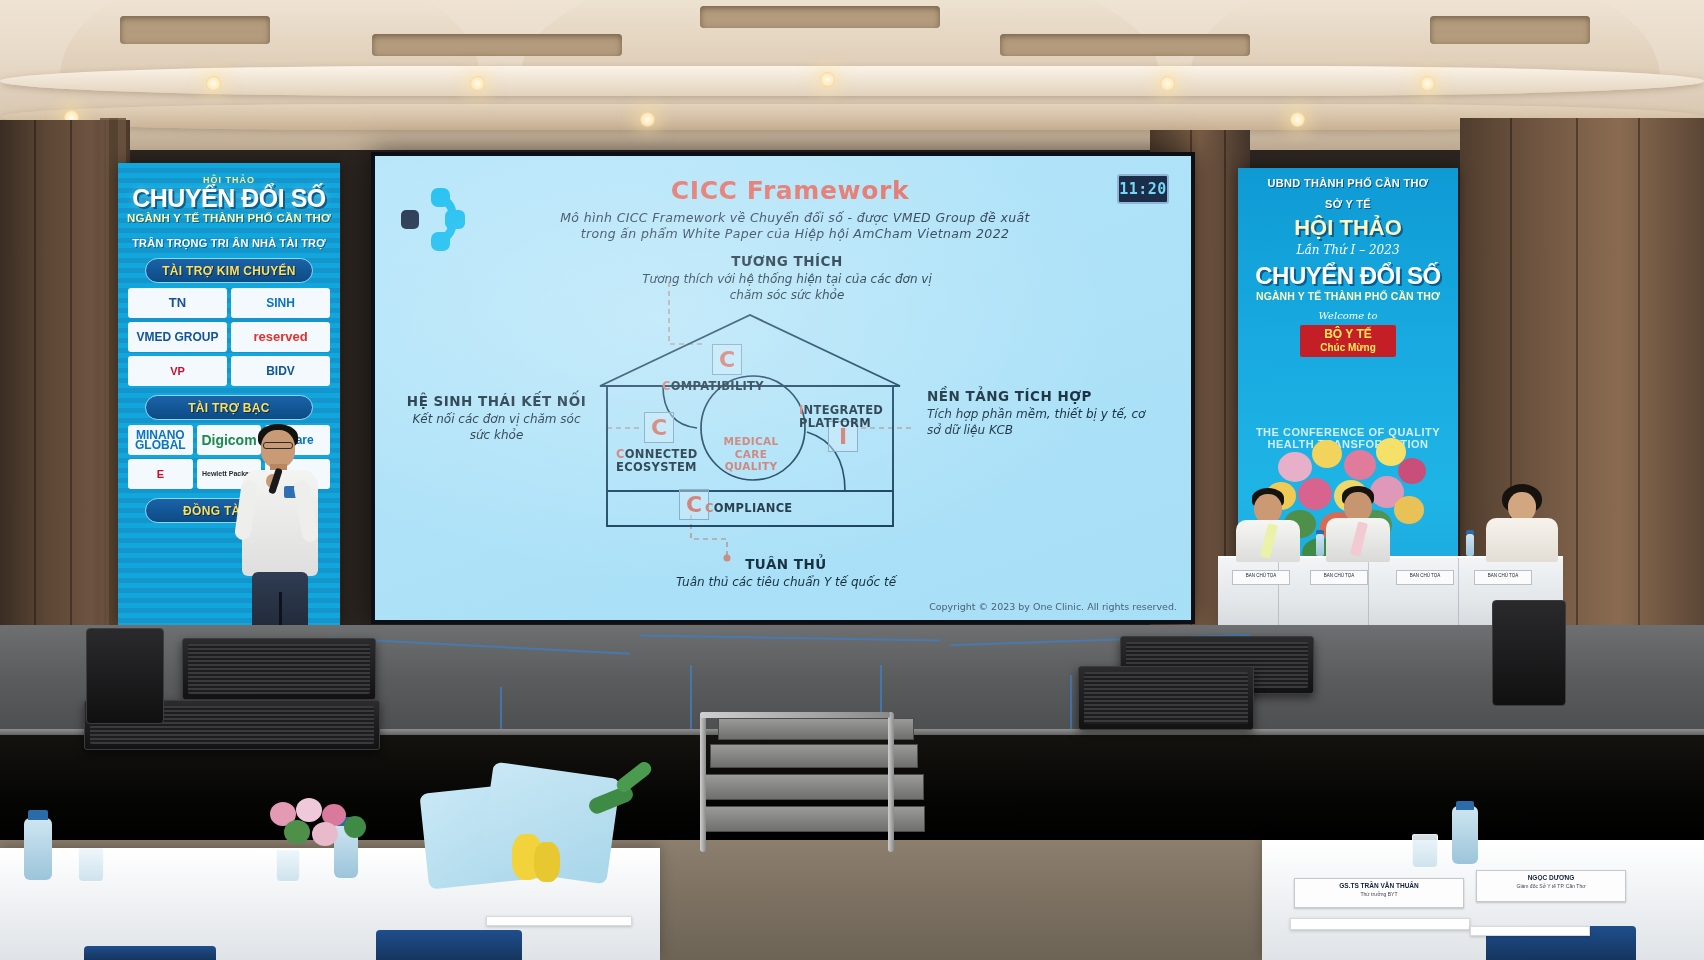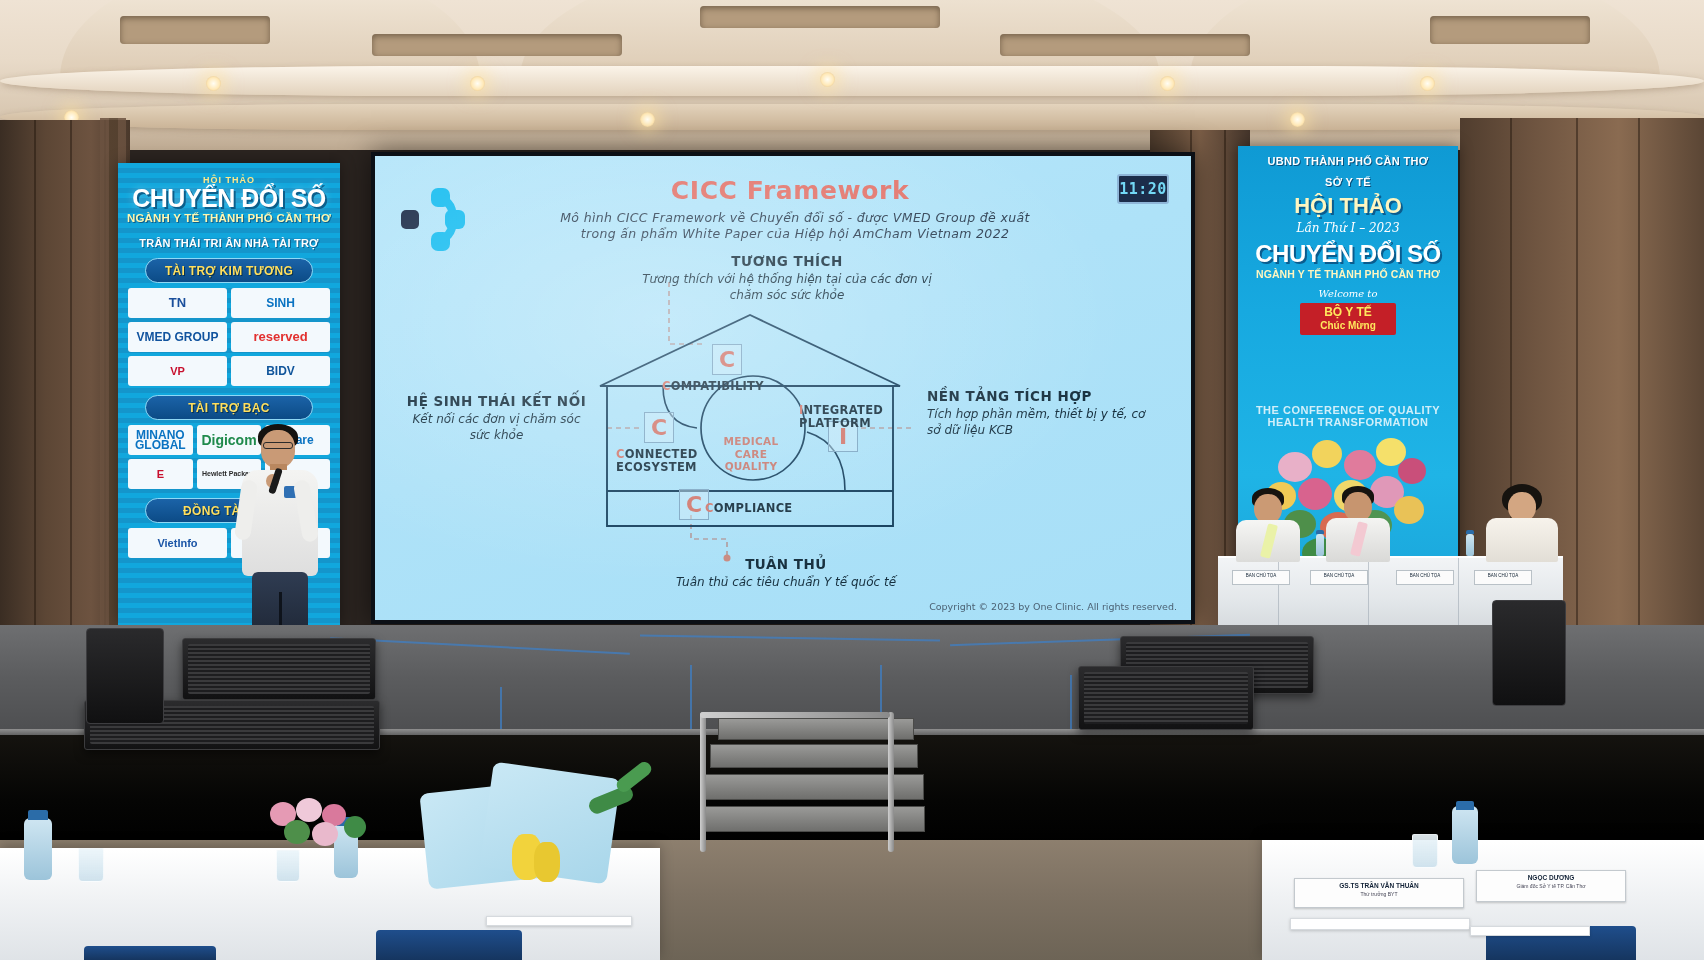--- a/index.html
+++ b/index.html
@@ -144,21 +144,21 @@
   
   .banner {
     position: absolute; overflow: hidden; color: #fff; text-align: center;
     box-shadow: 0 0 14px rgba(0,0,0,.4);
   }
   .banner-left {
     left: 118px; top: 163px; width: 222px; height: 462px;
     background: repeating-linear-gradient(180deg,#11a7dd 0 5px,#1495cb 5px 10px);
   }
   .banner-right {
-    left: 1238px; top: 146px; width: 220px; height: 470px;
+    left: 1238px; top: 168px; width: 220px; height: 470px;
     background: linear-gradient(180deg,#0f9ad4 0%, #17a9e0 35%, #1fb4e6 70%, #1aa3d8 100%);
   }
   .bl-kicker { margin-top: 12px; font-size: 9px; font-weight: bold; color: #ffe98a; letter-spacing: 1px; }
   .bl-title {
     font-size: 25px; font-weight: bold; letter-spacing: -.5px; line-height: 26px;
     color: #fff; text-shadow: 2px 2px 0 #0b5f8c, 0 0 8px rgba(255,255,255,.35);
   }
   .bl-sub {
     font-size: 11.5px; font-weight: bold; color: #fff7b0; letter-spacing: .2px;
     margin-top: 1px; text-shadow: 1px 1px 0 #0b5f8c;
@@ -506,23 +506,23 @@
       </div>
 
       <div class="copyright">Copyright © 2023 by One Clinic. All rights reserved.</div>
     </div>
   </div>
 
   <div class="banner banner-left">
     <div class="bl-kicker">HỘI THẢO</div>
     <div class="bl-title">CHUYỂN ĐỔI SỐ</div>
     <div class="bl-sub">NGÀNH Y TẾ THÀNH PHỐ CẦN THƠ</div>
-    <div class="bl-thanks">TRÂN THÁI TRI ÂN NHÀ TÀI TRỢ</div>
-
-    <div class="tier">TÀI TRỢ KIM TƯƠNG</div>
+    <div class="bl-thanks">TRÂN TRỌNG TRI ÂN NHÀ TÀI TRỢ</div>
+
+    <div class="tier">TÀI TRỢ KIM CHUYỂN</div>
     <div class="sponsor-grid">
       <div class="logo-box c-tn">
           <span>TN</span>
         </div>
       <div class="logo-box c-vnpt">
           <span>SINH</span>
         </div>
       <div class="logo-box c-vmed">
           <span>VMED GROUP</span>
         </div>
@@ -553,28 +553,20 @@
         </div>
       <div class="logo-box c-hp">
           <span>Hewlett Packard</span>
         </div>
       <div class="logo-box c-green">
           <span>oro</span>
         </div>
     </div>
 
     <div class="tier">ĐỒNG TÀI TRỢ</div>
-    <div class="sponsor-grid">
-      <div class="logo-box c-vietinfo">
-          <span>VietInfo</span>
-        </div>
-      <div class="logo-box c-newtech">
-          <span>newtech</span>
-        </div>
-    </div>
   </div>
 
   <div class="banner banner-right">
     <div class="br-line1">UBND THÀNH PHỐ CẦN THƠ</div>
     <div class="br-line1">SỞ Y TẾ</div>
     <div class="br-hoithao">HỘI THẢO</div>
     <div class="br-lanthu">Lần Thứ I – 2023</div>
     <div class="br-big">CHUYỂN ĐỔI SỐ</div>
     <div class="br-small">NGÀNH Y TẾ THÀNH PHỐ CẦN THƠ</div>
     <div class="br-welcome">Welcome to</div>

